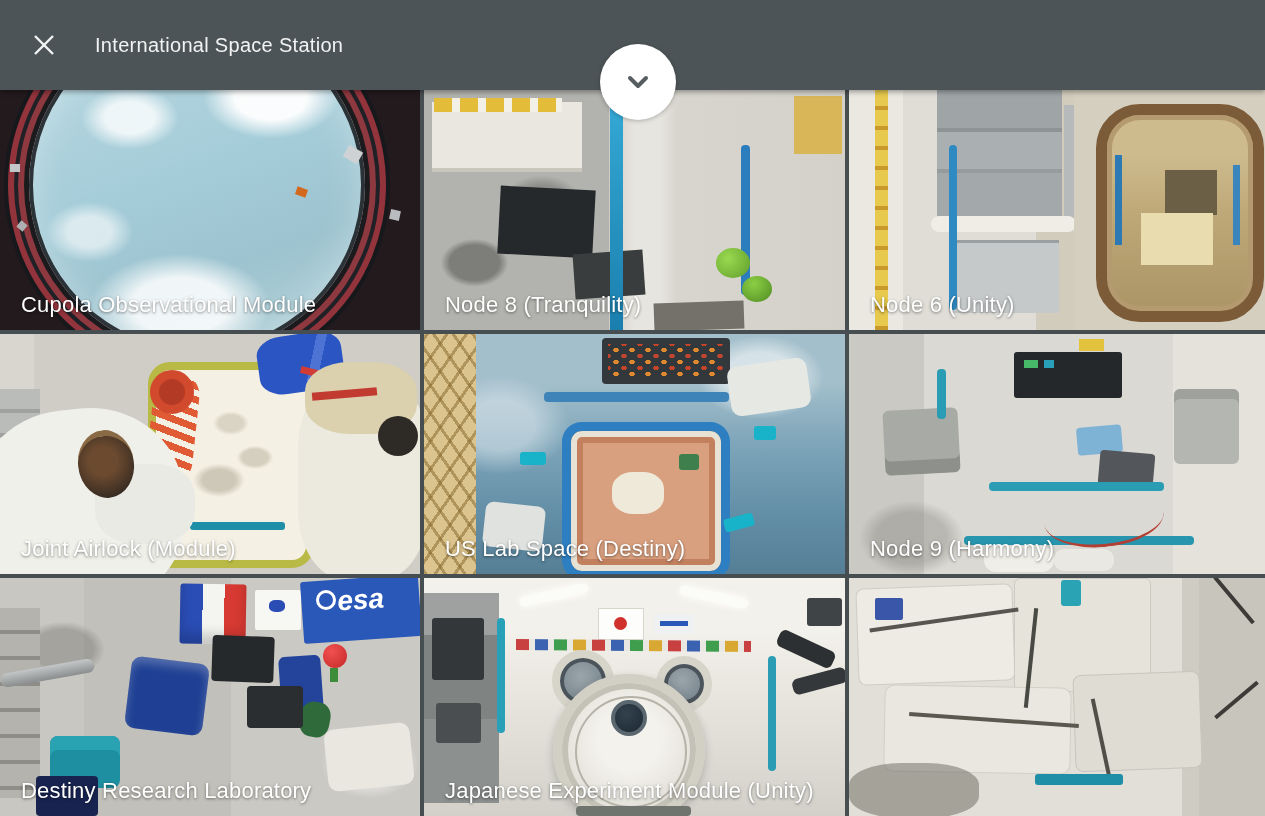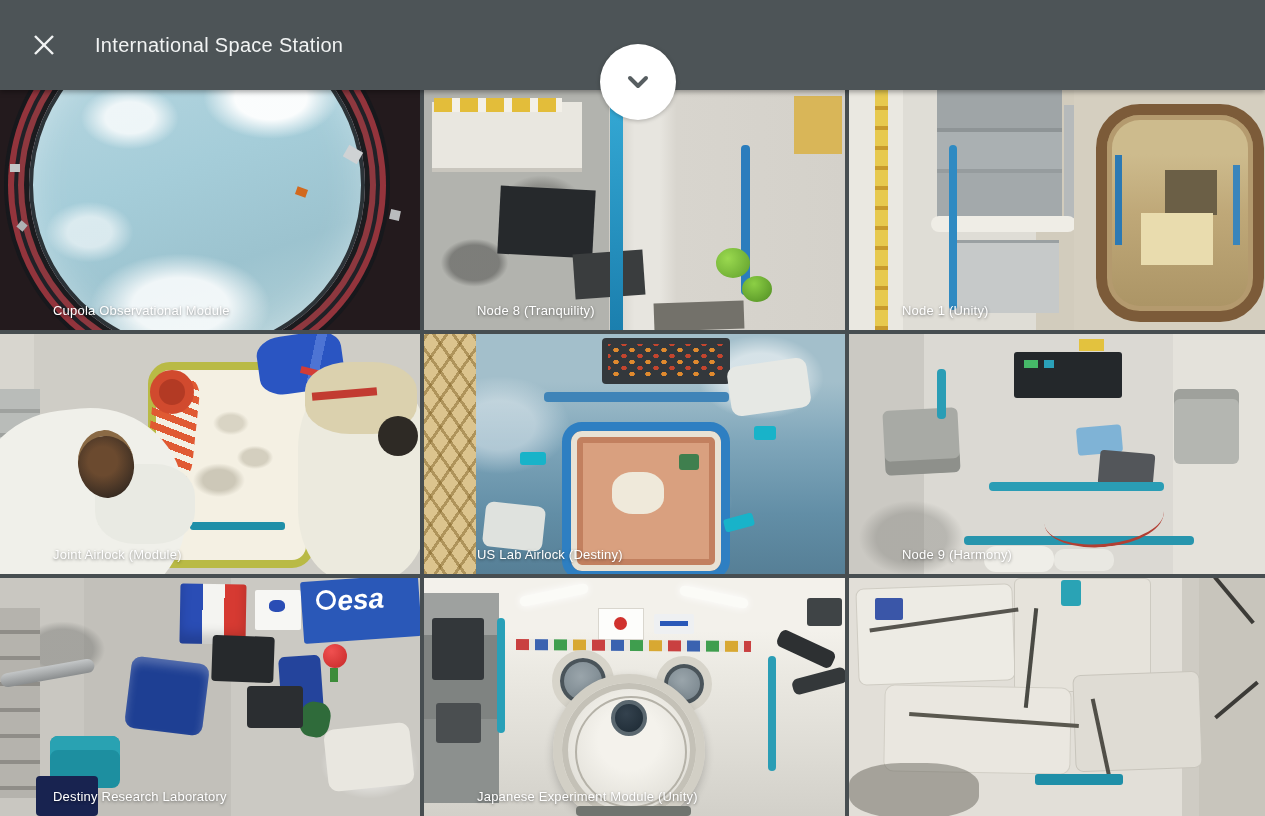--- a/index.html
+++ b/index.html
@@ -16,22 +16,22 @@
   .collapse-btn{position:absolute;left:600px;top:44px;width:76px;height:76px;border-radius:50%;
     background:#ffffff;border:none;cursor:pointer;z-index:20;display:flex;align-items:center;
     justify-content:center;box-shadow:0 1px 4px rgba(0,0,0,.25);padding:0;}
 
   
   .gallery{position:absolute;left:0;top:90px;width:1265px;display:grid;
     grid-template-columns:420px 421px 416px;grid-template-rows:240px 240px 238px;gap:4px;background:#474e51;}
   .tile{position:relative;overflow:hidden;cursor:pointer;}
   .art{position:absolute;inset:0;}
   .art div{position:absolute;}
-  .tile-label{position:absolute;left:21px;bottom:12px;color:#ffffff;font-size:13px;font-weight:400;
-    letter-spacing:.2px;text-shadow:0 1px 3px rgba(0,0,0,.5);z-index:3;white-space:nowrap;margin-left:32px;}
+  .tile-label{position:absolute;left:21px;bottom:12px;color:#ffffff;font-size:22px;font-weight:400;
+    letter-spacing:.2px;text-shadow:0 1px 3px rgba(0,0,0,.5);z-index:3;white-space:nowrap;}
 
   
   .t-cupola{background:#231a1d;}
   .cup-earth{left:29px;top:-73px;width:336px;height:336px;border-radius:50%;
     background:
       radial-gradient(60px 40px at 55% 12%,#ffffff 0 45%,rgba(255,255,255,0) 70%),
       radial-gradient(90px 55px at 72% 24%,rgba(255,255,255,.95) 0 40%,rgba(255,255,255,0) 75%),
       radial-gradient(70px 45px at 30% 30%,rgba(255,255,255,.8) 0 35%,rgba(255,255,255,0) 70%),
       radial-gradient(120px 70px at 45% 86%,rgba(255,255,255,.85) 0 40%,rgba(255,255,255,0) 75%),
       radial-gradient(55px 38px at 18% 64%,rgba(255,255,255,.6) 0 40%,rgba(255,255,255,0) 80%),
@@ -295,21 +295,21 @@
       <div class="n1-lowbox"></div>
       <div class="n1-rail"></div>
       <div class="n1-hatchwall"></div>
       <div class="n1-hatchring">
         <div class="n1-int-rail"></div>
         <div class="n1-int-dark"></div>
         <div class="n1-int-bright"></div>
         <div class="n1-int-rail2"></div>
       </div>
     </div>
-    <div class="tile-label">Node 1 (Unity)</div>
+    <div class="tile-label">Node 6 (Unity)</div>
   </div>
 
   <div class="tile t-quest">
     <div class="art">
       <div class="q-rack"></div>
       <div class="q-teal"></div>
       <div class="q-hatch"></div>
       <div class="q-hatch-teal"></div>
       <div class="q-coil"></div>
       <div class="q-knob"></div>
@@ -334,21 +334,21 @@
       <div class="d-bar"></div>
       <div class="d-hatch"></div>
       <div class="d-hatch-blob"></div>
       <div class="d-teal1"></div>
       <div class="d-teal2"></div>
       <div class="d-teal3"></div>
       <div class="d-white1"></div>
       <div class="d-white2"></div>
       <div class="d-green"></div>
     </div>
-    <div class="tile-label">US Lab Airlock (Destiny)</div>
+    <div class="tile-label">US Lab Space (Destiny)</div>
   </div>
 
   <div class="tile t-harmony">
     <div class="art">
       <div class="h-panel"></div>
       <div class="h-chip1"></div>
       <div class="h-chip2"></div>
       <div class="h-equip1"></div>
       <div class="h-equip2"></div>
       <div class="h-blue"></div>

